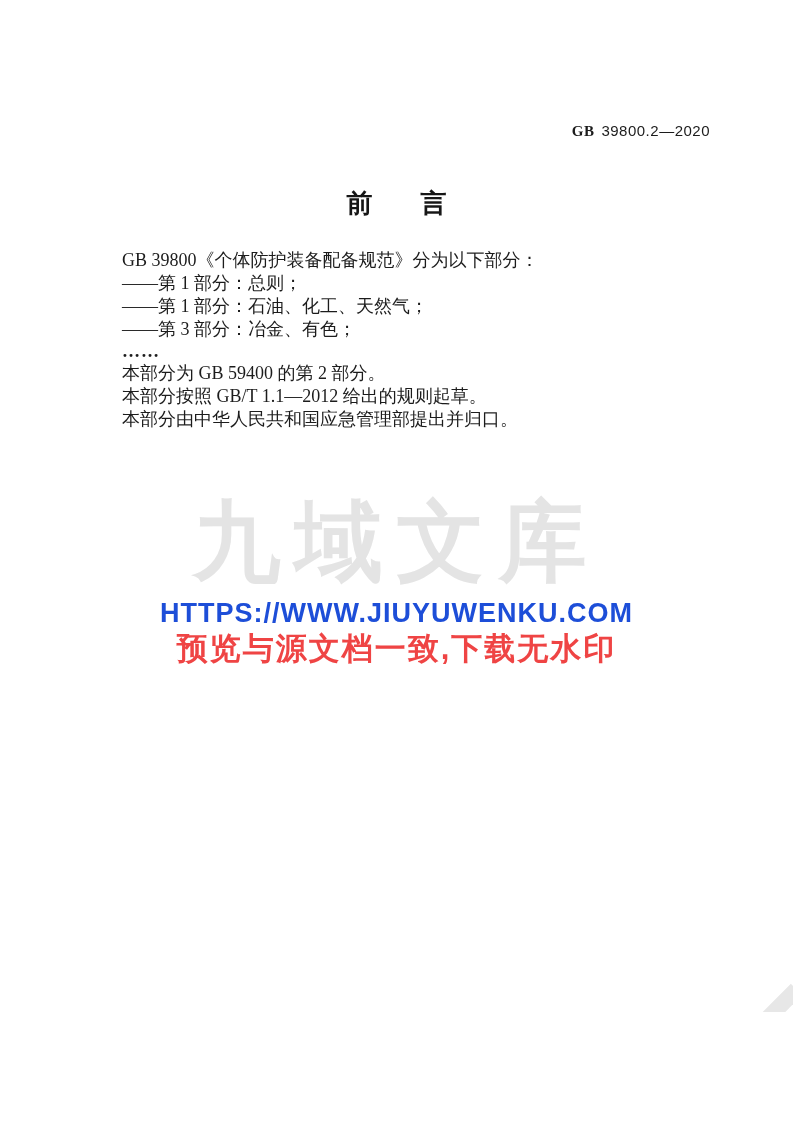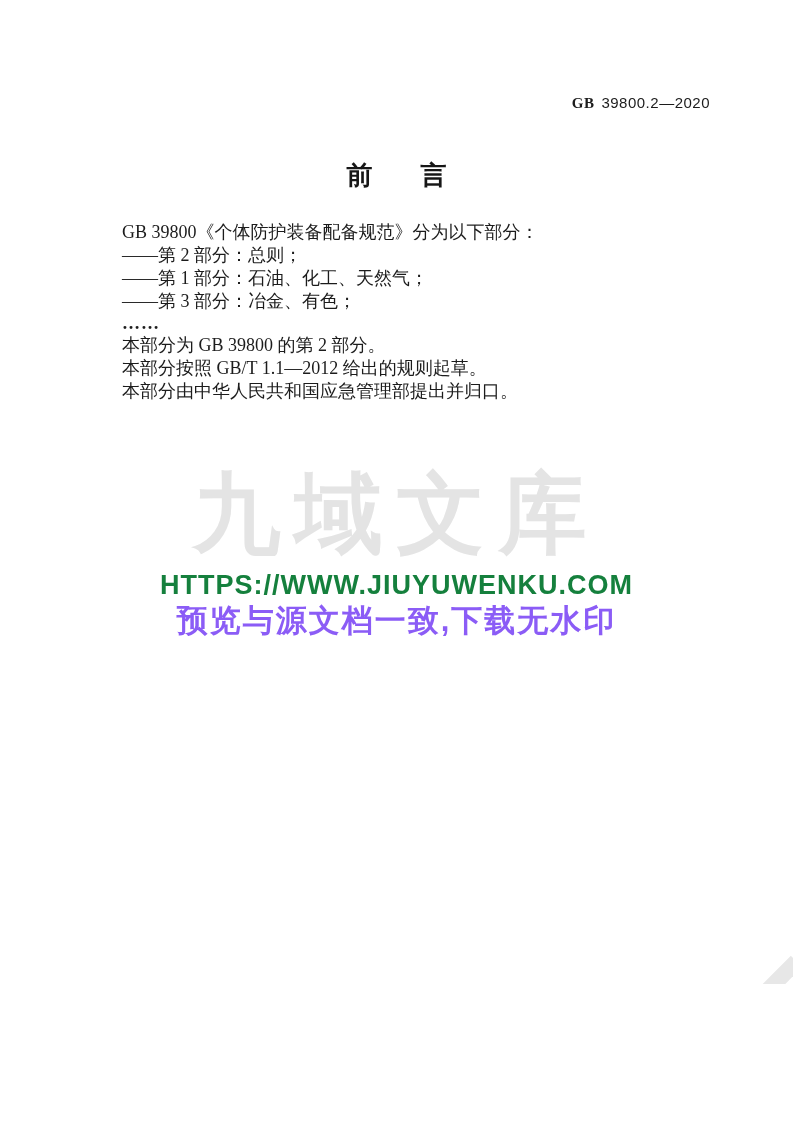--- a/index.html
+++ b/index.html
@@ -8,20 +8,21 @@
     background: #ffffff;
   }
   .page {
     position: relative;
     width: 793px;
     height: 984px;
     background: #ffffff;
     overflow: hidden;
     font-family: "Liberation Serif", serif;
     color: #1c1c1c;
+    margin-top: 28px;
   }
 
   
   .std-code {
     position: absolute;
     top: 94px;
     right: 83px;
     font-size: 15px;
     letter-spacing: 0.5px;
     white-space: nowrap;
@@ -85,28 +86,28 @@
   }
   .wm-brand {
     font-size: 88px;
     letter-spacing: 14px;
     color: #e4e4e4;
     line-height: 96px;
   }
   .wm-url {
     font-size: 27px;
     letter-spacing: 1px;
-    color: #15803d;
+    color: #1d4ed8;
     margin-top: 8px;
     line-height: 30px;
   }
   .wm-tagline {
     font-size: 31px;
     letter-spacing: 2px;
-    color: #8b5cf6;
+    color: #ef4444;
     margin-top: 3px;
     line-height: 36px;
   }
 
   
   .page-number {
     position: absolute;
     left: 678px;
     top: 1030px;
     font-size: 14px;
@@ -135,25 +136,25 @@
     <span class="prefix">GB</span><span class="number">39800.2—2020</span>
   </div>
 
   <h1 class="doc-title">
     <span>前</span>
     <span>言</span>
   </h1>
 
   <div class="body-text">
     <p>GB 39800《个体防护装备配备规范》分为以下部分：</p>
-    <p>——第 2 部分：总则；</p>
+    <p>——第 1 部分：总则；</p>
     <p>——第 1 部分：石油、化工、天然气；</p>
     <p>——第 3 部分：冶金、有色；</p>
     <p class="ellipsis-line">……</p>
-    <p>本部分为 GB 39800 的第 2 部分。</p>
+    <p>本部分为 GB 59400 的第 2 部分。</p>
     <p>本部分按照 GB/T 1.1—2012 给出的规则起草。</p>
     <p>本部分由中华人民共和国应急管理部提出并归口。</p>
   </div>
 
   <div class="watermark">
     <div class="wm-brand">九域文库</div>
     <div class="wm-url">HTTPS://WWW.JIUYUWENKU.COM</div>
     <div class="wm-tagline">预览与源文档一致,下载无水印</div>
   </div>
 

